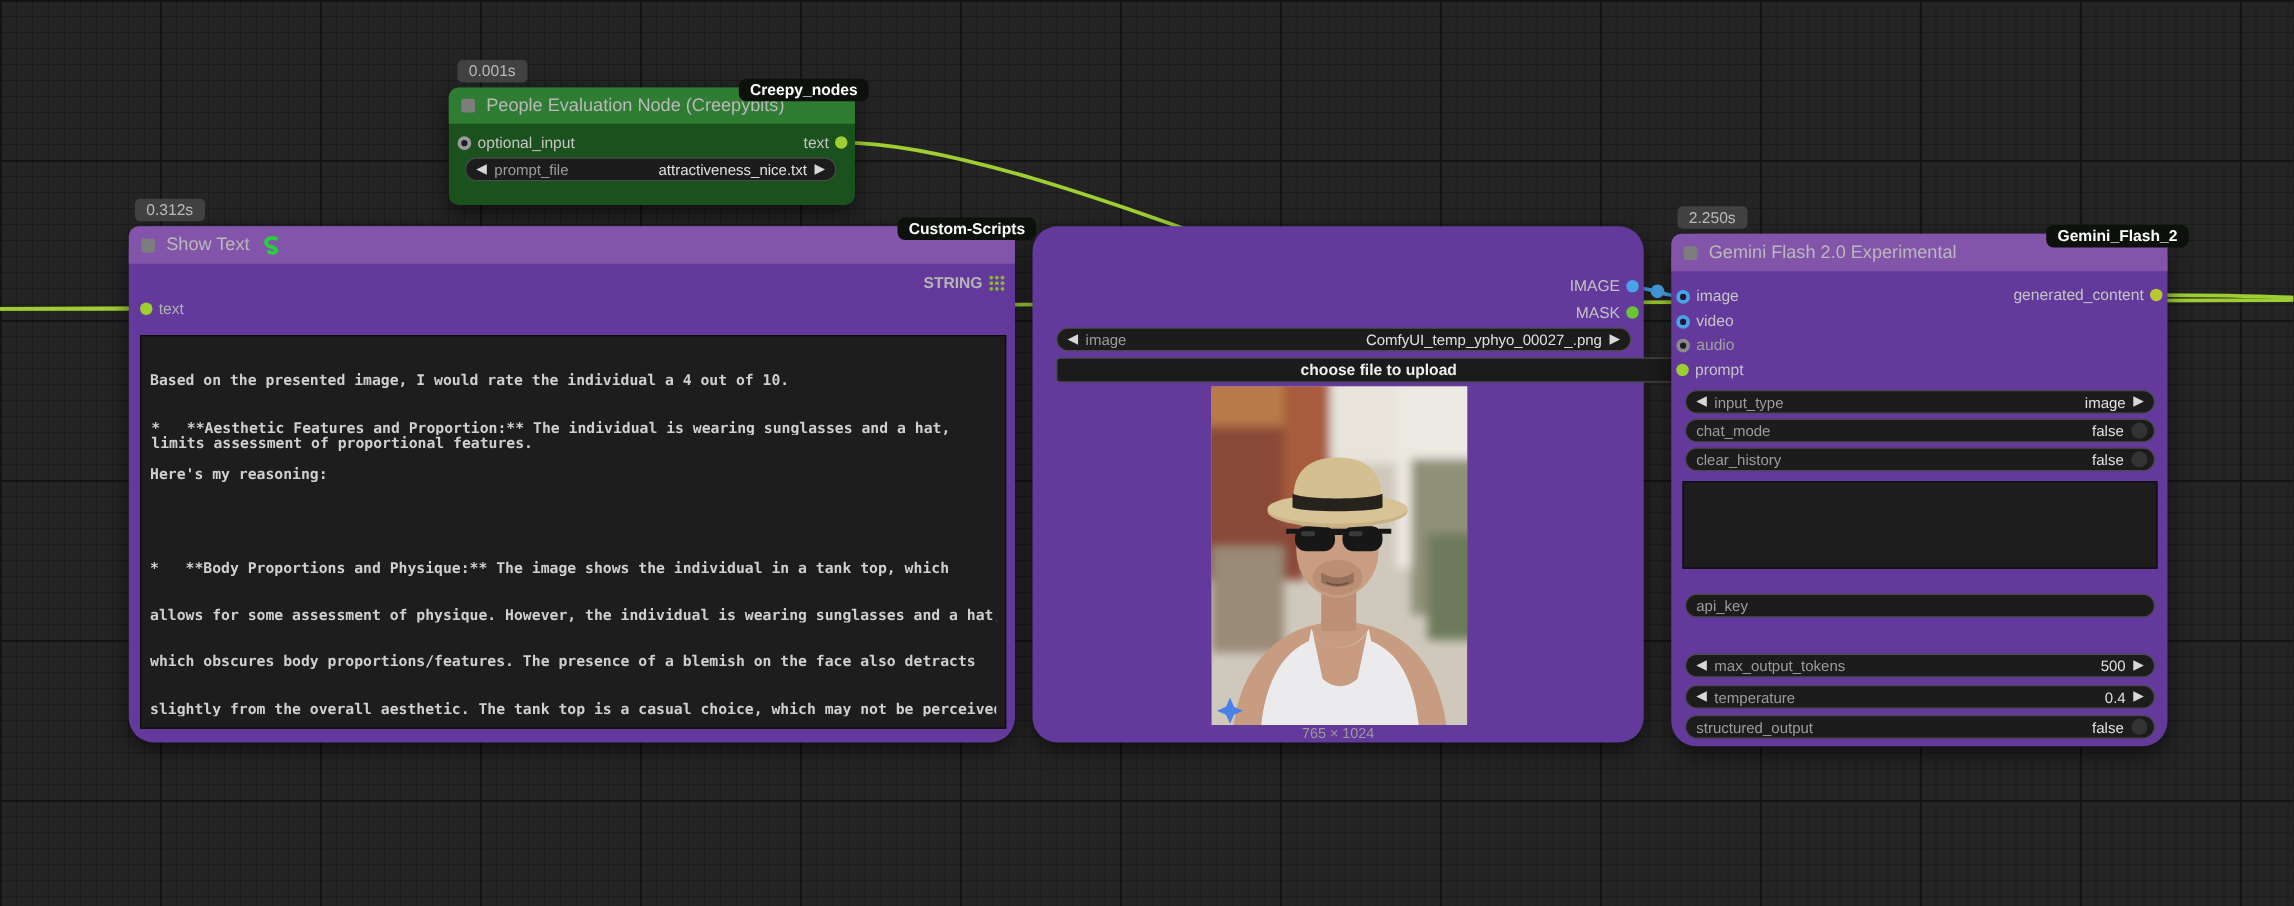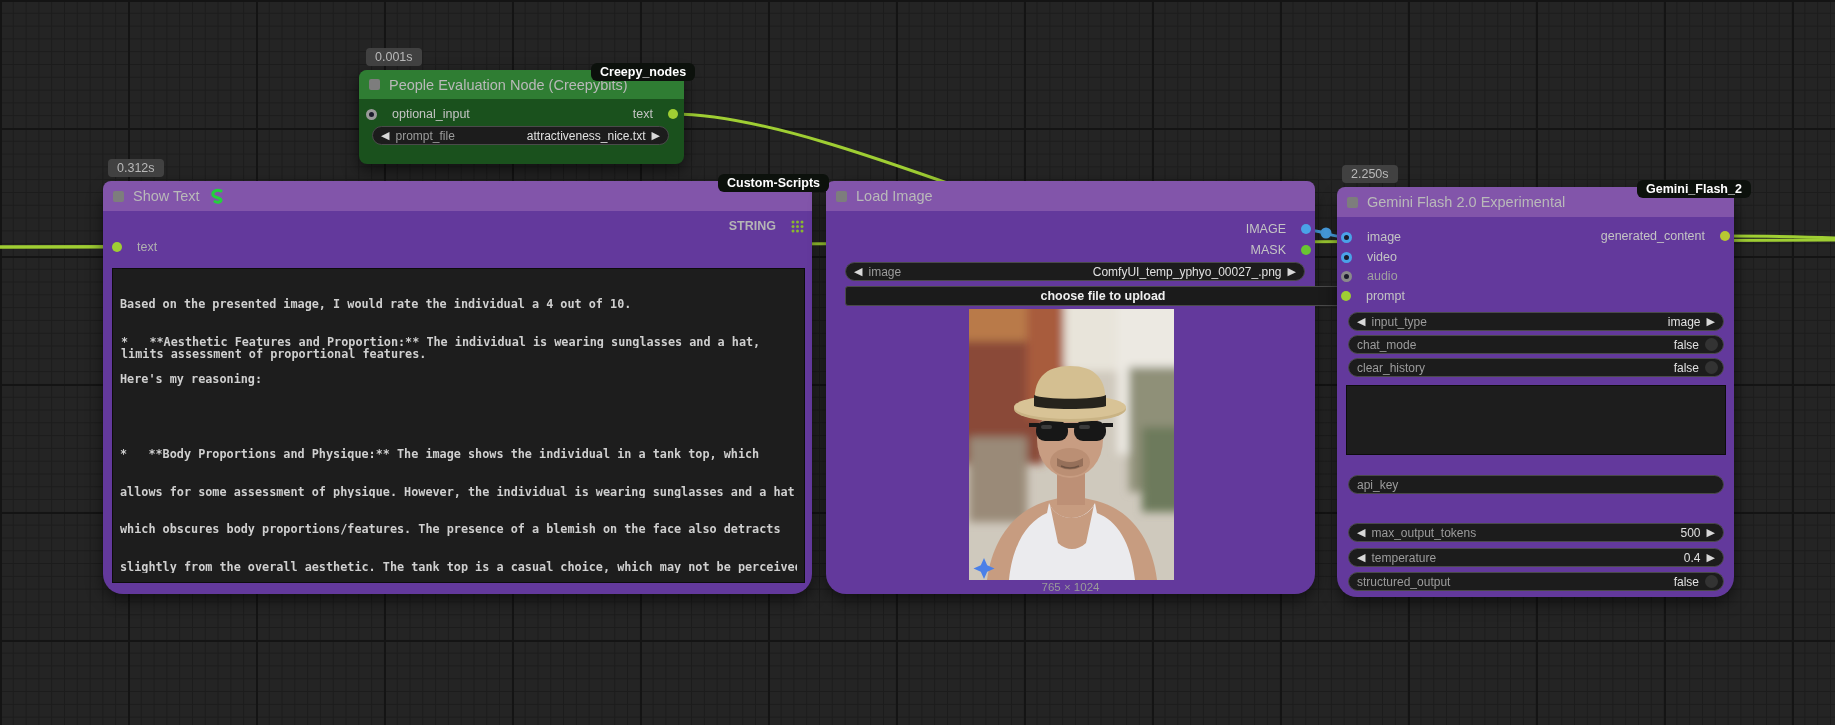--- a/index.html
+++ b/index.html
@@ -21,21 +21,21 @@
   .collapse{width:11px;height:11px;border-radius:2px;background:#7d7d7d;flex:0 0 auto;}
   .node-title{font-size:14.5px;color:#b9b9b9;white-space:nowrap;}
   .purple .node-header{background:#8255aa;height:30px;}
   .purple{background:#63399c;border-radius:20px;}
   .green .node-header{background:#2f7d33;height:29px;}
   .green{background:#1a511d;}
   .timer{position:absolute;z-index:3;background:rgba(68,68,68,.92);color:#b9b9b9;
     font-size:12.5px;padding:2px 9px;border-radius:4px;}
   .badge{position:absolute;z-index:3;background:#0c110c;color:#fff;font-weight:bold;
     font-size:12.5px;padding:2px 9px;border-radius:6px;white-space:nowrap;margin-top:16px;}
-  .port{position:absolute;display:flex;align-items:center;gap:15px;height:18px;
+  .port{position:absolute;display:flex;align-items:center;gap:5px;height:18px;
     font-size:12.5px;color:#c4c4c4;white-space:nowrap;}
   .dot{width:10px;height:10px;border-radius:50%;flex:0 0 auto;}
   .ring{width:5px;height:5px;border-radius:50%;border:3px solid #999;background:#1b1b2b;flex:0 0 auto;}
   .widget{position:absolute;height:19px;background:#1c1c1c;border:1px solid #4a4a4a;
     border-radius:11px;display:flex;align-items:center;gap:6px;padding:0 8px;
     font-size:12px;color:#9c9c9c;box-sizing:border-box;white-space:nowrap;}
   .widget .wvalue{margin-left:auto;color:#e0e0e0;}
   .warrow{color:#d8d8d8;font-size:11px;line-height:1;}
   .knob{width:13px;height:13px;border-radius:50%;background:#333;flex:0 0 auto;margin-right:-3px;}
   .btn{position:absolute;height:20px;background:#1b1b1b;border:1px solid #4a4a4a;border-radius:3px;
@@ -130,24 +130,20 @@
         <div class="tline">which obscures body proportions/features. The presence of a blemish on the face also detracts</div>
         <div class="tline">slightly from the overall aesthetic. The tank top is a casual choice, which may not be perceived</div>
         
         <div class="ghost tline" style="top:66.5px">*   **Aesthetic Features and Proportion:** The individual is wearing sunglasses and a hat,</div>
         <div class="ghost tline" style="top:79px">limits assessment of proportional features.</div>
       </div>
     </div>
   </div>
 
   <div class="node purple" style="left:826px;top:181px;width:489px;height:413px">
-    <div class="node-header">
-      <span class="collapse"></span>
-      <span class="node-title">Load Image</span>
-    </div>
     <div class="port" style="right:4px;top:39px">
       <span>IMAGE</span>
       <span class="dot" style="background:#4aa3e8"></span>
     </div>
     <div class="port" style="right:4px;top:60px">
       <span>MASK</span>
       <span class="dot" style="background:#69c532"></span>
     </div>
     <div class="widget" style="left:19px;top:81px;width:460px">
       <span class="warrow">◀</span>

